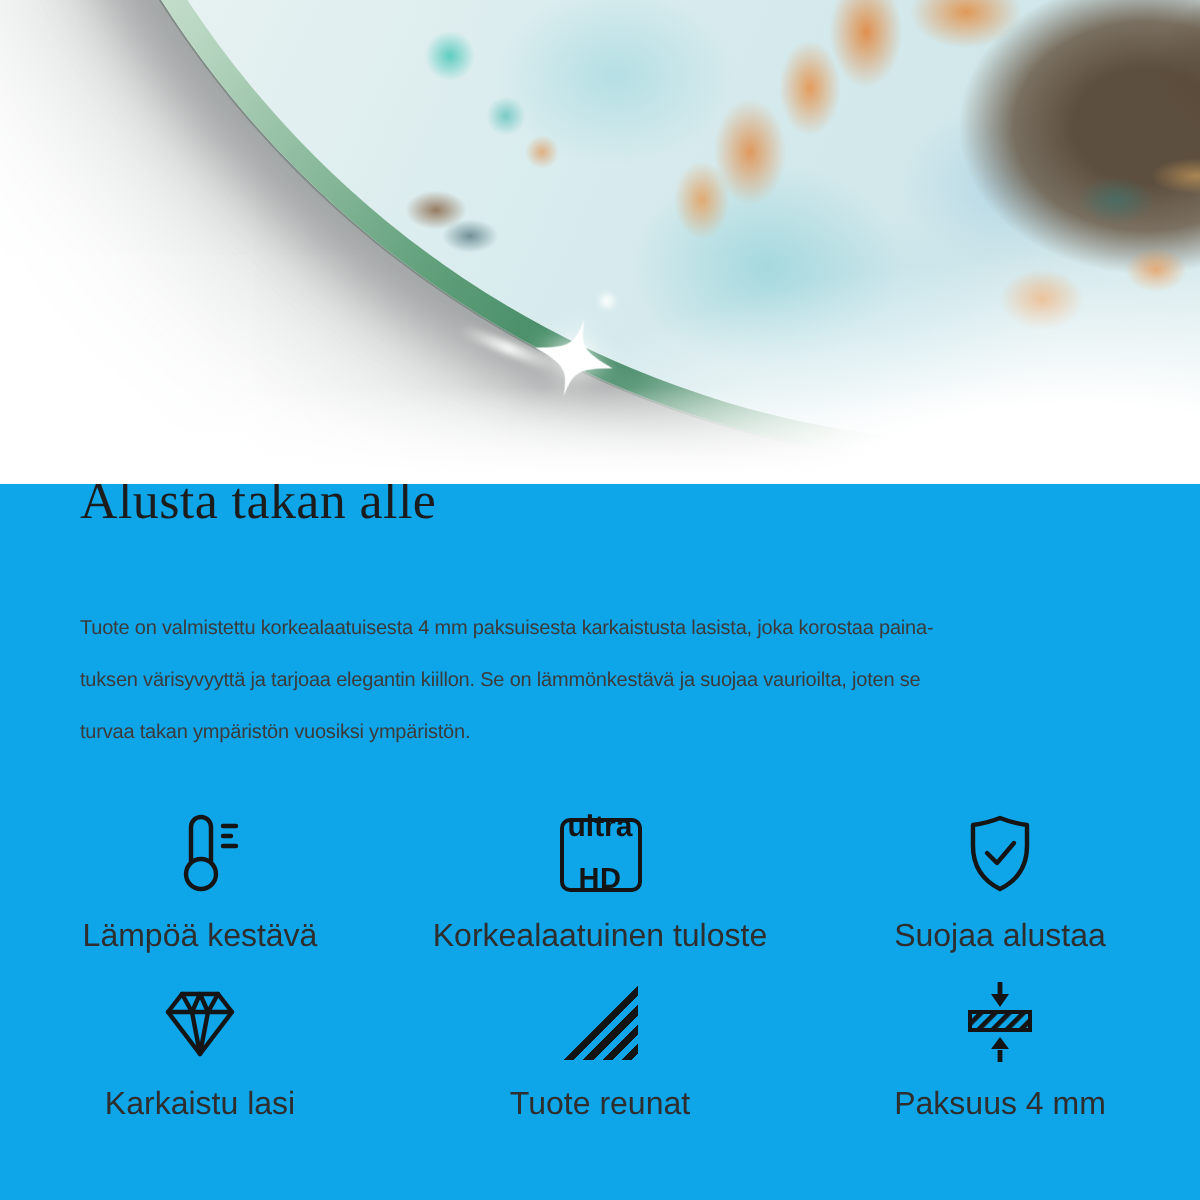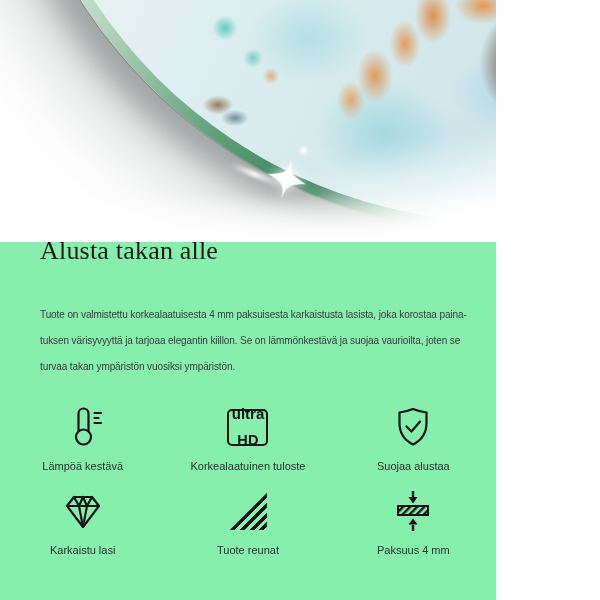--- a/index.html
+++ b/index.html
@@ -1,16 +1,16 @@
 <!DOCTYPE html>
 <html><head>
 <meta charset="utf-8">
 <style>
   html,body{margin:0;padding:0;background:#fff;}
-  .page{position:relative;width:496px;height:600px;background:#86efac;overflow:hidden;
+  .page{position:relative;width:600px;height:600px;background:#0ea5e9;overflow:hidden;
         font-family:"Liberation Sans",sans-serif;color:#1d1d1d;}
 
   
   .hero{position:absolute;left:0;top:0;width:600px;height:242px;overflow:hidden;background:#fff;}
   .glass-shadow{position:absolute;left:2px;top:-773px;width:1006px;height:1006px;border-radius:50%;
         background:transparent;
         box-shadow:-20px 14px 28px rgba(95,100,100,0.45), -48px 32px 75px rgba(120,125,125,0.30);}
   .glass{position:absolute;left:2px;top:-773px;width:1006px;height:1006px;border-radius:50%;
         background:linear-gradient(125deg,#f2f7f3 28%,#b9d7c2 38%,#5e9e79 50%,#35805a 58%,#74aa88 64%,#c9dfcf 71%,#eef5f0 80%);
         box-shadow:0 0 0 1px rgba(60,90,75,0.35);}
@@ -56,21 +56,21 @@
   .title span{display:block;white-space:nowrap;}
   .intro{position:absolute;left:40px;top:302px;width:540px;font-size:10px;line-height:26px;
         color:#3b3b3b;letter-spacing:-0.1px;}
   .intro div{white-space:nowrap;}
 
   
   .features{position:absolute;left:0;right:0;top:398px;display:grid;
         grid-template-columns:repeat(3,1fr);grid-auto-rows:84px;}
   .feature{display:flex;flex-direction:column;align-items:center;padding-top:2px;}
   .icon-slot{height:54px;display:flex;align-items:center;justify-content:center;}
-  .feature-label{margin-top:6px;font-size:11px;color:#2e2e2e;}
+  .feature-label{margin-top:6px;font-size:16px;color:#2e2e2e;}
   .feature svg{display:block;}
   .stroke{fill:none;stroke:#151515;stroke-width:2.2;stroke-linecap:round;stroke-linejoin:round;}
   .uhd{width:37px;height:33px;border:2.5px solid #141414;border-radius:5px;display:flex;
         flex-direction:column;align-items:center;justify-content:center;line-height:1;color:#141414;}
   .uhd-top{font-size:15px;font-weight:700;}
   .uhd-bottom{font-size:14.5px;font-weight:700;letter-spacing:0.3px;margin-top:12px;}
   .bevel-tri{width:38px;height:38px;clip-path:polygon(2% 100%,100% 2%,100% 100%);
         background:repeating-linear-gradient(135deg,#141414 0 3.6px,rgba(0,0,0,0) 3.6px 6.85px);}
 </style>
 </head>

